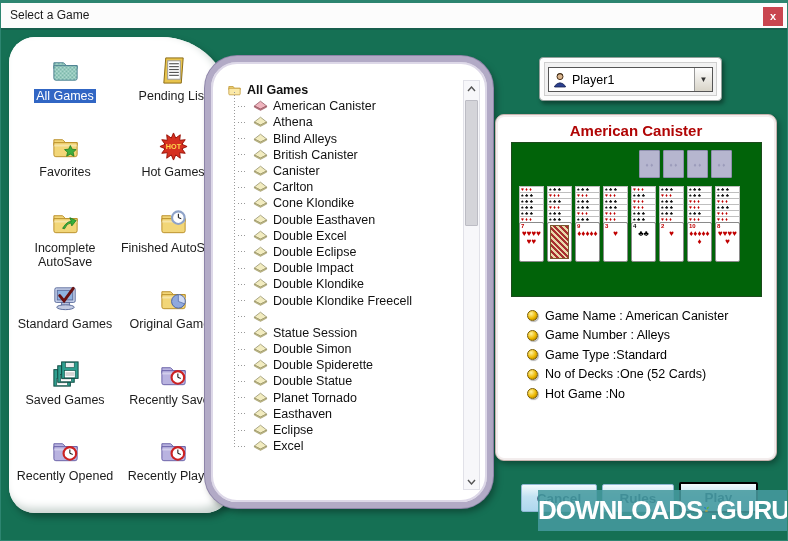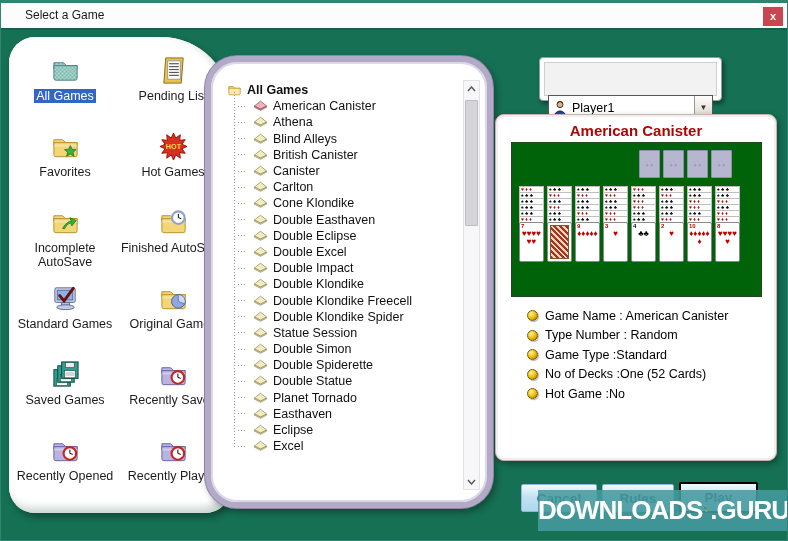--- a/index.html
+++ b/index.html
@@ -7,21 +7,21 @@
   body { font-family:"Liberation Sans", sans-serif; }
   #window {
     position:relative; width:788px; height:541px; overflow:hidden;
     background:#fff; border:1px solid #2d8570;
   }
   
   .titlebar {
     position:absolute; top:0; left:0; right:0; height:27px;
     background:#fcfcfc; border-top:2px solid #2d8570;
   }
-  .titlebar .title { position:absolute; left:9px; top:5px; font-size:12px; color:#1a1a1a;margin-left:15px; }
+  .titlebar .title { position:absolute; left:9px; top:5px; font-size:12px; color:#1a1a1a; }
   .close-btn {
     position:absolute; right:4px; top:4px; width:20px; height:19px;
     background:#c9454f; color:#fff; border:none; font-size:11px; font-weight:bold;
     line-height:17px; text-align:center; cursor:pointer; font-family:"Liberation Sans",sans-serif;
   }
   .title-sep { position:absolute; top:27px; left:0; right:0; height:2px; background:#175f4d; }
   
   .body { position:absolute; top:29px; left:0; right:0; bottom:0; background:#157054; }
   
   .left-panel {
@@ -65,21 +65,21 @@
   .scroll-btn { position:absolute; left:0; right:0; height:15px; display:flex; align-items:center; justify-content:center; cursor:pointer; }
   .scroll-btn.up { top:0; } .scroll-btn.down { bottom:0; }
   .scroll-thumb { position:absolute; left:1px; right:1px; top:19px; height:126px; background:#d4d4d9; border:1px solid #bcbcc4; border-radius:1px; cursor:grab; }
   
   .combo-frame {
     position:absolute; left:538px; top:27px; width:183px; height:44px;
     background:#f2f2f2; border:1px solid #93a09b; border-radius:4px;
     box-shadow: inset 0 0 0 4px #fdfdfd, inset 0 0 0 5px #cfcfcf, 2px 3px 4px rgba(0,0,0,.4);
     padding:9px 8px 8px 8px;
   }
-  .combo { display:flex; align-items:center; height:25px; background:#fff; border:1px solid #555; cursor:pointer;margin-top:28px; }
+  .combo { display:flex; align-items:center; height:25px; background:#fff; border:1px solid #555; cursor:pointer; }
   .combo .picon { width:16px; height:16px; margin:0 4px 0 3px; flex:0 0 auto; }
   .combo .pname { flex:1; font-size:12.5px; color:#000; }
   .combo .drop {
     width:18px; height:23px; border:none; border-left:1px solid #999;
     background:linear-gradient(#fdfdfd,#d8d4c8); font-size:8px; color:#333; cursor:pointer;
     display:flex; align-items:center; justify-content:center;
   }
   
   .preview-panel {
     position:absolute; left:494px; top:84px; width:282px; height:347px;
@@ -358,34 +358,34 @@
  <path d="M1 8 L8 2.5 L15 8 L8 11.5 Z" fill="#f2ecc0" stroke="#8a855a" stroke-width="0.8"></path>
  <path d="M1 8 L8 11.5 L15 8 L15 9.3 L8 13 L1 9.3 Z" fill="#cfc98f" stroke="#8a855a" stroke-width="0.6"></path>
                 </svg></span>
               <span>Double Easthaven</span>
             </div>
             <div class="tree-row">
               <span class="ticon"><svg viewBox="0 0 16 16">
  <path d="M1 8 L8 2.5 L15 8 L8 11.5 Z" fill="#f2ecc0" stroke="#8a855a" stroke-width="0.8"></path>
  <path d="M1 8 L8 11.5 L15 8 L15 9.3 L8 13 L1 9.3 Z" fill="#cfc98f" stroke="#8a855a" stroke-width="0.6"></path>
                 </svg></span>
+              <span>Double Excel</span>
+            </div>
+            <div class="tree-row">
+              <span class="ticon"><svg viewBox="0 0 16 16">
+ <path d="M1 8 L8 2.5 L15 8 L8 11.5 Z" fill="#f2ecc0" stroke="#8a855a" stroke-width="0.8"></path>
+ <path d="M1 8 L8 11.5 L15 8 L15 9.3 L8 13 L1 9.3 Z" fill="#cfc98f" stroke="#8a855a" stroke-width="0.6"></path>
+                </svg></span>
               <span>Double Eclipse</span>
             </div>
             <div class="tree-row">
               <span class="ticon"><svg viewBox="0 0 16 16">
  <path d="M1 8 L8 2.5 L15 8 L8 11.5 Z" fill="#f2ecc0" stroke="#8a855a" stroke-width="0.8"></path>
  <path d="M1 8 L8 11.5 L15 8 L15 9.3 L8 13 L1 9.3 Z" fill="#cfc98f" stroke="#8a855a" stroke-width="0.6"></path>
                 </svg></span>
-              <span>Double Excel</span>
-            </div>
-            <div class="tree-row">
-              <span class="ticon"><svg viewBox="0 0 16 16">
- <path d="M1 8 L8 2.5 L15 8 L8 11.5 Z" fill="#f2ecc0" stroke="#8a855a" stroke-width="0.8"></path>
- <path d="M1 8 L8 11.5 L15 8 L15 9.3 L8 13 L1 9.3 Z" fill="#cfc98f" stroke="#8a855a" stroke-width="0.6"></path>
-                </svg></span>
               <span>Double Impact</span>
             </div>
             <div class="tree-row">
               <span class="ticon"><svg viewBox="0 0 16 16">
  <path d="M1 8 L8 2.5 L15 8 L8 11.5 Z" fill="#f2ecc0" stroke="#8a855a" stroke-width="0.8"></path>
  <path d="M1 8 L8 11.5 L15 8 L15 9.3 L8 13 L1 9.3 Z" fill="#cfc98f" stroke="#8a855a" stroke-width="0.6"></path>
                 </svg></span>
               <span>Double Klondike</span>
             </div>
             <div class="tree-row">
@@ -393,21 +393,20 @@
  <path d="M1 8 L8 2.5 L15 8 L8 11.5 Z" fill="#f2ecc0" stroke="#8a855a" stroke-width="0.8"></path>
  <path d="M1 8 L8 11.5 L15 8 L15 9.3 L8 13 L1 9.3 Z" fill="#cfc98f" stroke="#8a855a" stroke-width="0.6"></path>
                 </svg></span>
               <span>Double Klondike Freecell</span>
             </div>
             <div class="tree-row">
               <span class="ticon"><svg viewBox="0 0 16 16">
  <path d="M1 8 L8 2.5 L15 8 L8 11.5 Z" fill="#f2ecc0" stroke="#8a855a" stroke-width="0.8"></path>
  <path d="M1 8 L8 11.5 L15 8 L15 9.3 L8 13 L1 9.3 Z" fill="#cfc98f" stroke="#8a855a" stroke-width="0.6"></path>
                 </svg></span>
-              <span>Double Klondike Spider</span>
             </div>
             <div class="tree-row">
               <span class="ticon"><svg viewBox="0 0 16 16">
  <path d="M1 8 L8 2.5 L15 8 L8 11.5 Z" fill="#f2ecc0" stroke="#8a855a" stroke-width="0.8"></path>
  <path d="M1 8 L8 11.5 L15 8 L15 9.3 L8 13 L1 9.3 Z" fill="#cfc98f" stroke="#8a855a" stroke-width="0.6"></path>
                 </svg></span>
               <span>Statue Session</span>
             </div>
             <div class="tree-row">
               <span class="ticon"><svg viewBox="0 0 16 16">
@@ -594,21 +593,21 @@
             </div>
           </div>
         </div>
       <div class="game-info" id="info">
           <div class="info-row">
             <span class="ball"></span>
             <span class="txt">Game Name : American Canister</span>
           </div>
           <div class="info-row">
             <span class="ball"></span>
-            <span class="txt">Type Number : Random</span>
+            <span class="txt">Game Number : Alleys</span>
           </div>
           <div class="info-row">
             <span class="ball"></span>
             <span class="txt">Game Type :Standard</span>
           </div>
           <div class="info-row">
             <span class="ball"></span>
             <span class="txt">No of Decks :One (52 Cards)</span>
           </div>
           <div class="info-row">

